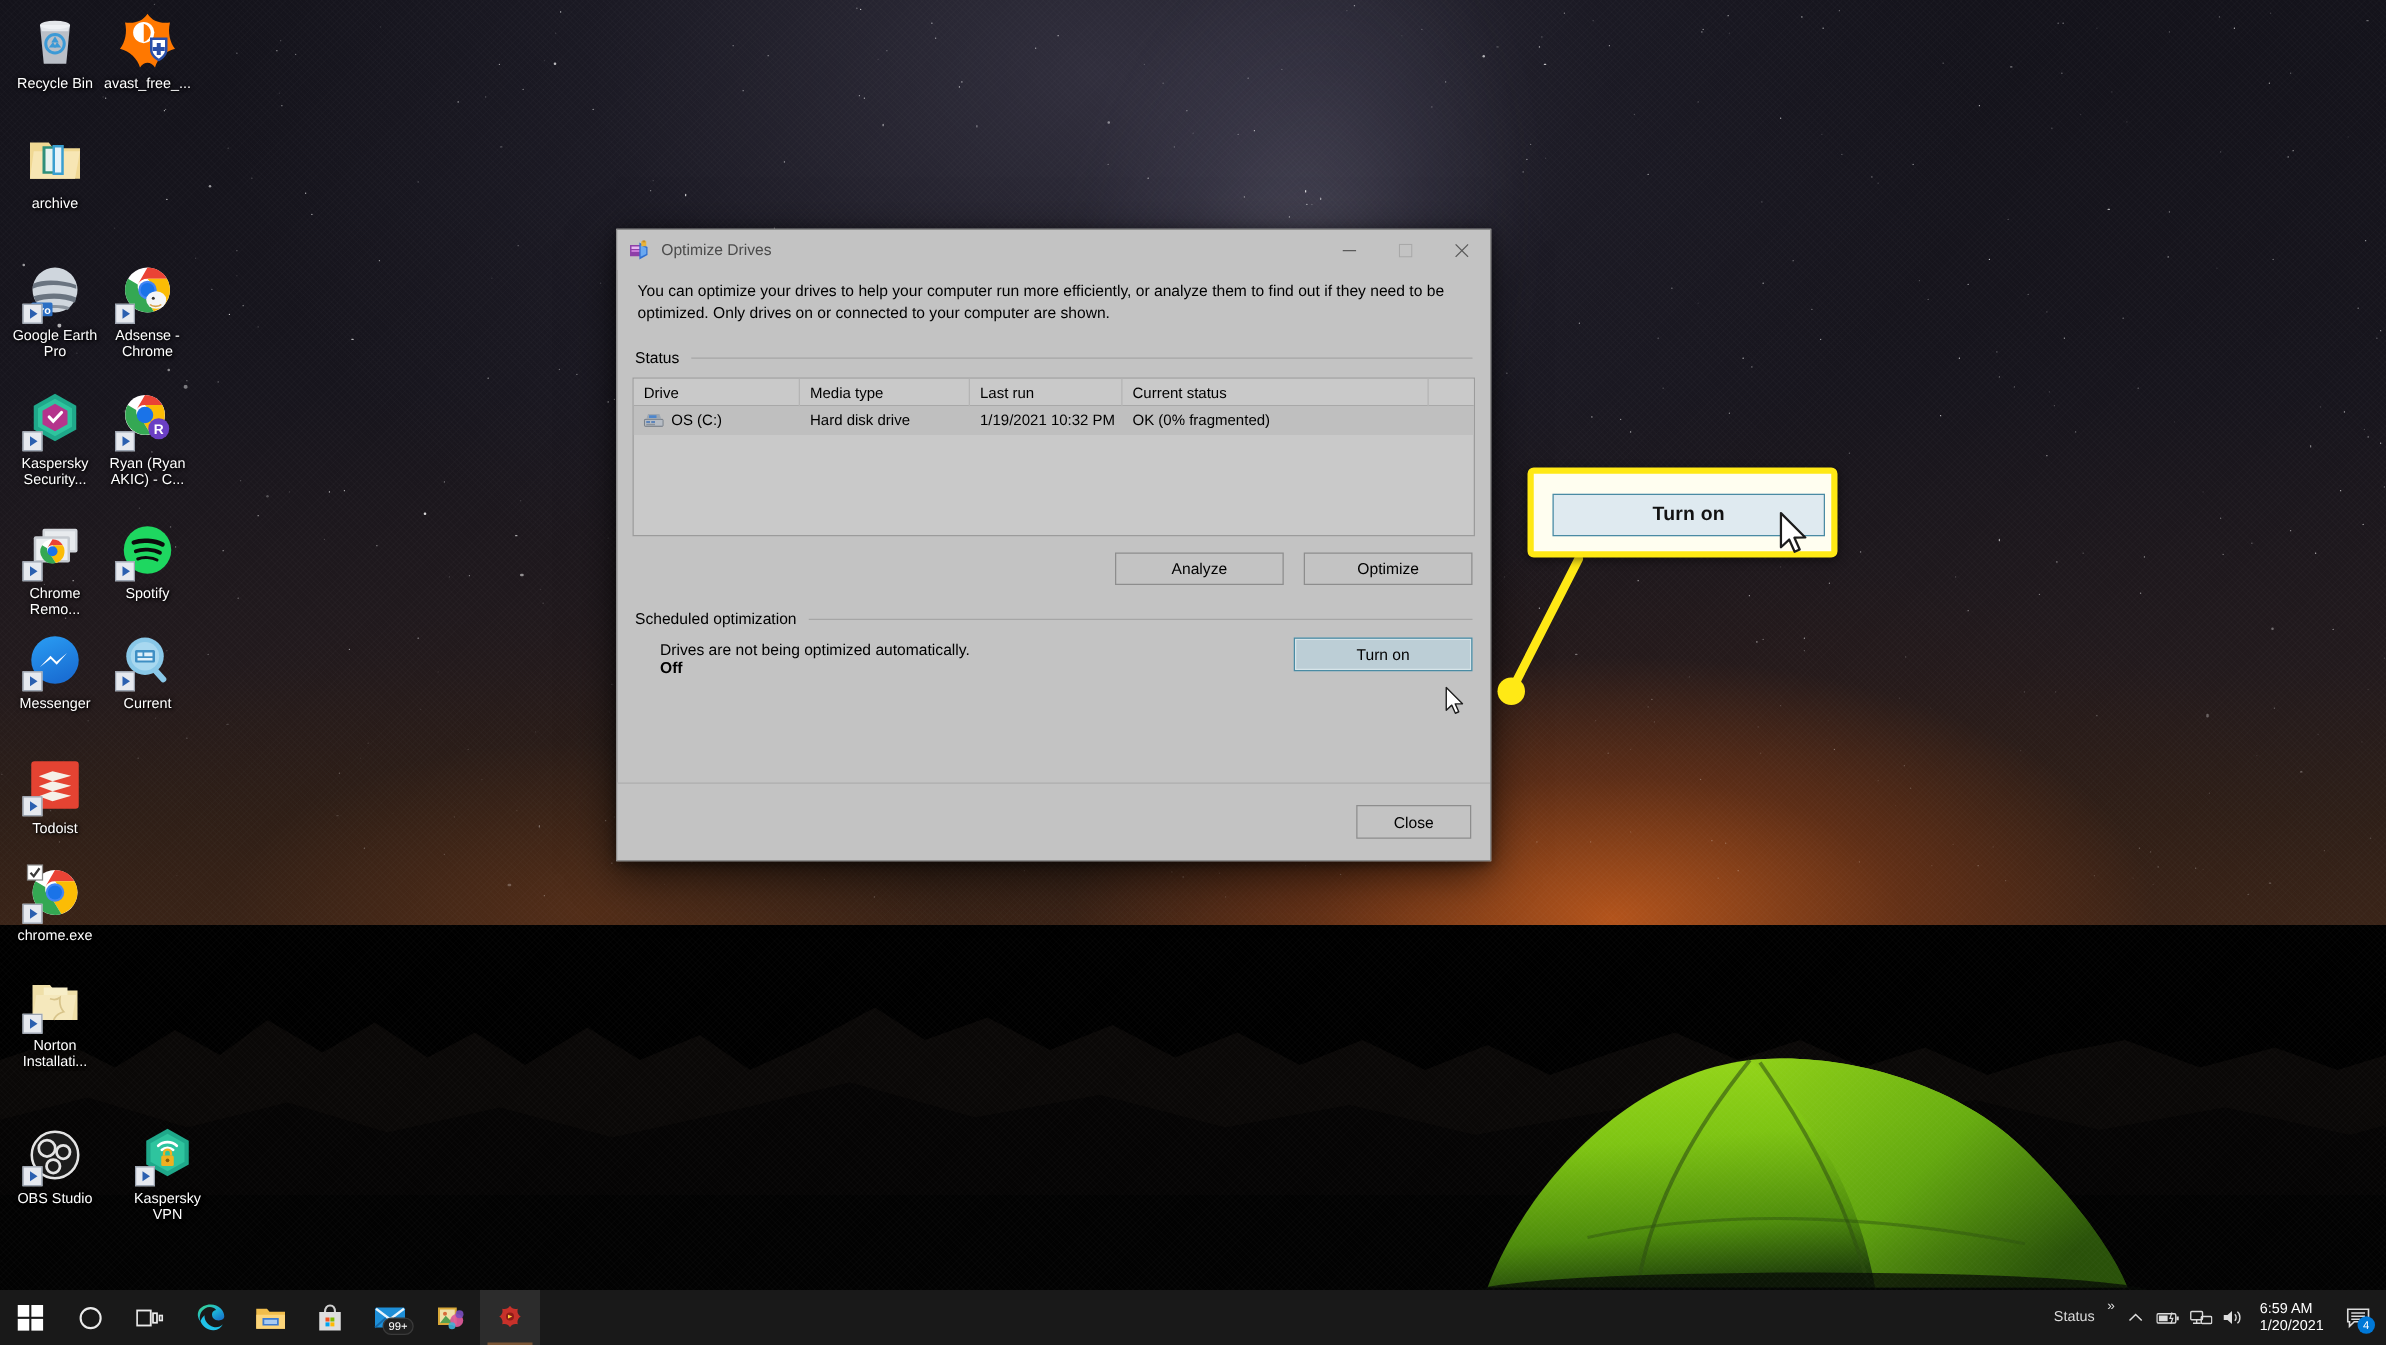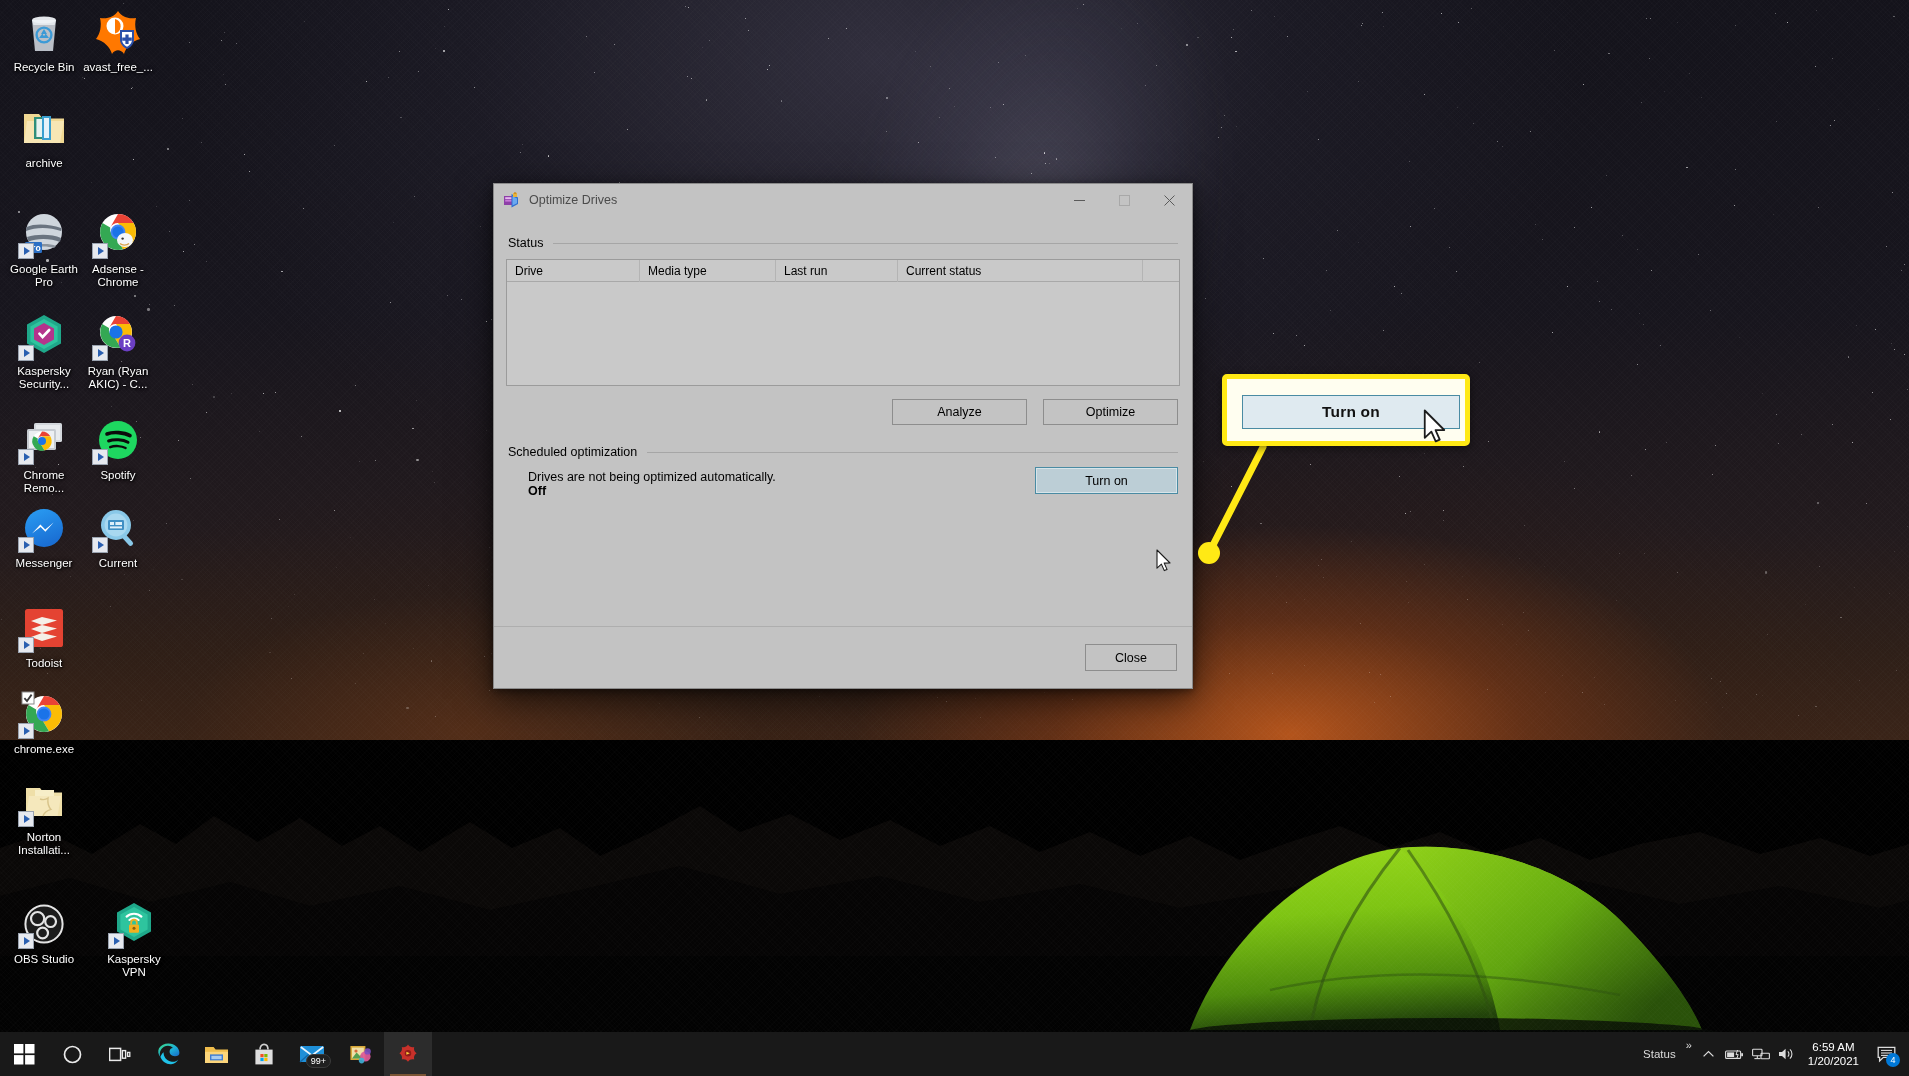--- a/index.html
+++ b/index.html
@@ -242,21 +242,21 @@
     min-width: 20px; text-align: center;
   }
   #tray {
     margin-left: auto; display: flex; align-items: center; height: 44px;
     padding-right: 6px; gap: 0;
   }
   #tray-desktop { font-size: 11.5px; color: #dcdcdc; padding: 0 6px; cursor: default; }
   #tray-overflow { font-size: 11px; color: #dcdcdc; padding: 0 4px; align-self: flex-start; margin-top: 7px; cursor: default; }
   .tray-ico { width: 26px; height: 44px; display: flex; align-items: center; justify-content: center; cursor: default; }
   #tray-clock {
-    text-align: center; line-height: 14px; font-size: 11.5px;
+    line-height: 14px; font-size: 11.5px;
     padding: 0 10px 0 8px; cursor: default;
   }
   #tray-notif { width: 34px; height: 44px; display: flex; align-items: center; justify-content: center; position: relative; cursor: default; }
   #tray-notif .cnt {
     position: absolute; right: 3px; bottom: 9px;
     background: #0078d7; color: #fff; font-size: 9px;
     border-radius: 50%; width: 14px; height: 14px;
     display: flex; align-items: center; justify-content: center;
   }
 </style>
@@ -1036,32 +1036,50 @@
         <div class="wbtn close">
           <svg width="11" height="11" viewBox="0 0 11 11">
               <path d="M0.5,0.5 L10.5,10.5 M10.5,0.5 L0.5,10.5" stroke="currentColor" stroke-width="1" fill="none"></path>
             </svg>
         </div>
       </div>
     </div>
 
     <div id="dlg-body">
 
+      <div id="intro">You can optimize your drives to help your computer run more efficiently, or analyze them to find out if they need to be optimized. Only drives on or connected to your computer are shown.</div>
 
       <div class="section-head">
         <span class="t">Status</span>
         <span class="rule"></span>
       </div>
 
       <div id="drive-list">
         <div class="dl-head">
           <div class="c c0">Drive</div>
           <div class="c c1">Media type</div>
           <div class="c c2">Last run</div>
           <div class="c c3">Current status</div>
+        </div>
+        <div class="dl-row">
+          <div class="c c0">
+            <span class="drive-ico">
+              <svg width="16" height="13" viewBox="0 0 16 13">
+                <rect x="0.5" y="6.5" width="15" height="5.5" rx="0.6" fill="#b6bcc4" stroke="#6f7780" stroke-width="0.8"></rect>
+                <rect x="2" y="8" width="3" height="1.2" fill="#3f72b8"></rect>
+                <rect x="6" y="8" width="3" height="1.2" fill="#3f72b8"></rect>
+                <rect x="2" y="10" width="7" height="1.2" fill="#8c939b"></rect>
+                <path d="M2,6.3 L3.4,2.2 L12.6,2.2 L14,6.3 Z" fill="#9fa7b0"></path>
+                <rect x="4.2" y="3.2" width="6" height="2.2" fill="#4d86cc"></rect>
+              </svg>
+            </span><span>OS (C:)</span>
+          </div>
+          <div class="c c1">Hard disk drive</div>
+          <div class="c c2">1/19/2021 10:32 PM</div>
+          <div class="c c3">OK (0% fragmented)</div>
         </div>
       </div>
 
       <div id="action-row">
         <div class="btn">Analyze</div>
         <div class="btn">Optimize</div>
       </div>
 
       <div class="section-head">
         <span class="t">Scheduled optimization</span>

